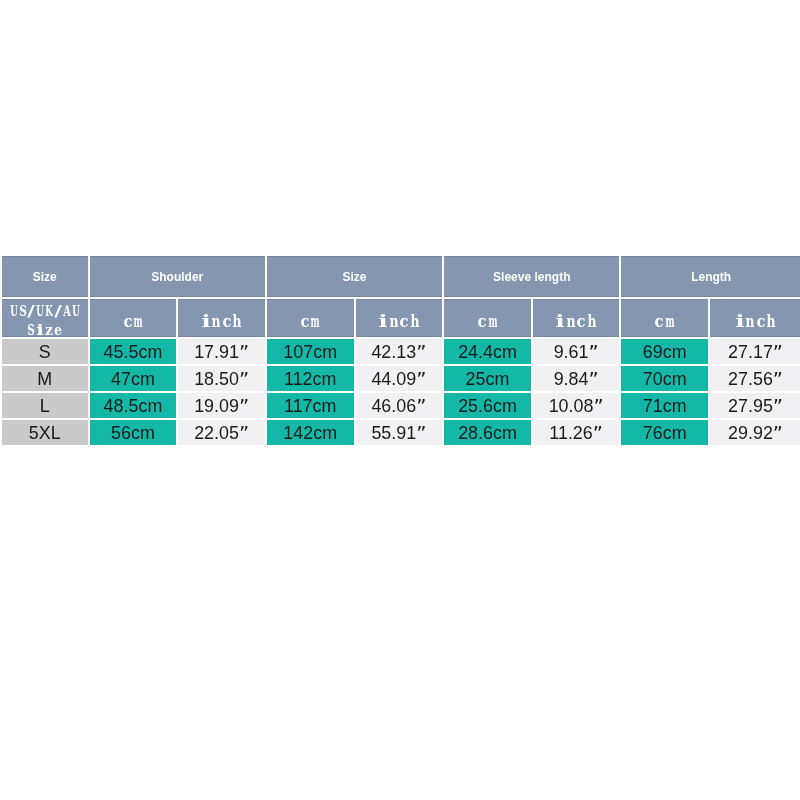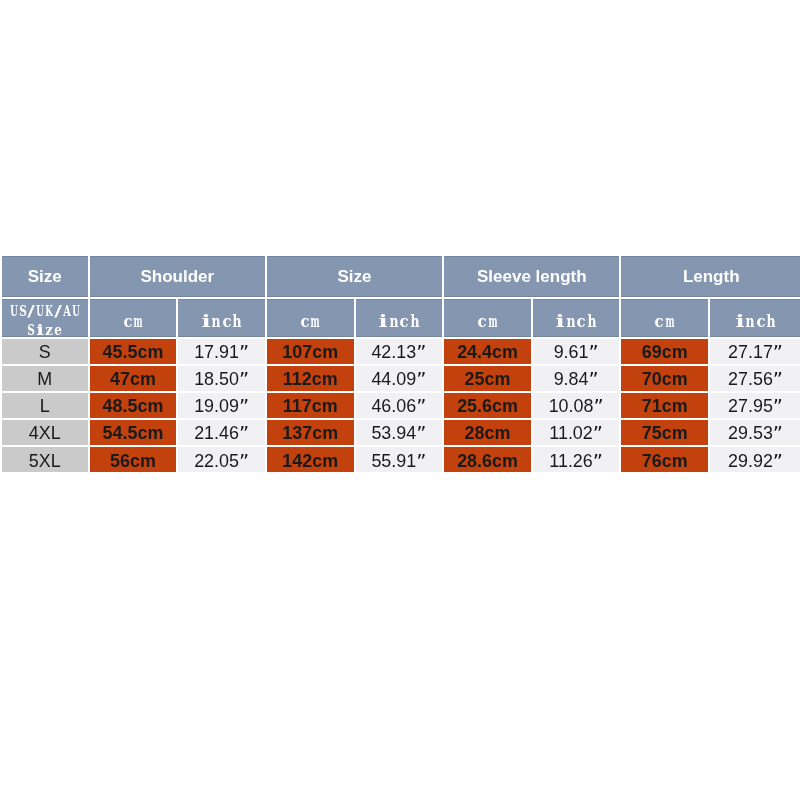--- a/index.html
+++ b/index.html
@@ -8,21 +8,21 @@
        font-family:"Liberation Sans",sans-serif;}
   #chart-wrap{position:absolute;left:0px;top:256px;width:803px;}
   table.sizechart{border-collapse:separate;border-spacing:2.4px 2.2px;
                   margin:-2.2px 0 0 -0.2px;table-layout:fixed;width:803.2px;}
   table.sizechart td{padding:0;text-align:center;vertical-align:middle;
                      box-sizing:border-box;line-height:1.08;overflow:hidden;}
 
   
   tr.grouprow{height:41.5px;}
   tr.grouprow td{height:41.5px;background:#8496B0;color:#ffffff;font-weight:bold;
-                 font-size:17px;padding-top:2px;
+                 font-size:12px;padding-top:2px;
                  border-top:1px solid #73859F;border-bottom:1px solid #73859F;}
 
   
   tr.subrow{height:37.3px;}
   tr.subrow td{height:37.3px;background:#8496B0;color:#ffffff;font-weight:bold;
                font-size:16px;font-family:"DejaVu Serif",serif;
                border-top:1px solid #73859F;border-bottom:1px solid #73859F;
                position:relative;}
   tr.subrow td>.stack{position:absolute;left:0;right:0;top:0;bottom:0;
                       display:flex;flex-direction:column;align-items:center;
@@ -33,21 +33,21 @@
   .ch>i{position:absolute;left:50%;top:0;display:inline-block;font-style:normal;
         white-space:pre;transform-origin:50% 50%;}
   tr.subrow td.sizecol{font-size:14.4px;}
   tr.subrow td.sizecol .ln:first-child{margin-bottom:3px;}
   tr.subrow td.sizecol>.stack{padding-top:8px;}
 
   
   tr.drow{height:25.15px;}
   tr.drow td{height:25.15px;font-size:17.9px;color:#1a1a1a;padding-top:3px;}
   tr.drow td.sz{background:#CACACB;}
-  tr.drow td.cm{background:#c2410c;font-weight:bold;}
+  tr.drow td.cm{background:#14b8a6;}
   tr.drow td.inch{background:#F1F1F3;}
 
   
   .qt{font-family:"DejaVu Sans",sans-serif;font-size:19.5px;line-height:0;
       position:relative;top:1px;}
 </style>
 </head>
 <body>
 
 <div id="chart-wrap">
@@ -146,31 +146,20 @@
       <td class="cm">48.5cm</td>
       <td class="inch">19.09<span class="qt">”</span></td>
       <td class="cm">117cm</td>
       <td class="inch">46.06<span class="qt">”</span></td>
       <td class="cm">25.6cm</td>
       <td class="inch">10.08<span class="qt">”</span></td>
       <td class="cm">71cm</td>
       <td class="inch">27.95<span class="qt">”</span></td>
     </tr>
     <tr class="drow">
-      <td class="sz">4XL</td>
-      <td class="cm">54.5cm</td>
-      <td class="inch">21.46<span class="qt">”</span></td>
-      <td class="cm">137cm</td>
-      <td class="inch">53.94<span class="qt">”</span></td>
-      <td class="cm">28cm</td>
-      <td class="inch">11.02<span class="qt">”</span></td>
-      <td class="cm">75cm</td>
-      <td class="inch">29.53<span class="qt">”</span></td>
-    </tr>
-    <tr class="drow">
       <td class="sz">5XL</td>
       <td class="cm">56cm</td>
       <td class="inch">22.05<span class="qt">”</span></td>
       <td class="cm">142cm</td>
       <td class="inch">55.91<span class="qt">”</span></td>
       <td class="cm">28.6cm</td>
       <td class="inch">11.26<span class="qt">”</span></td>
       <td class="cm">76cm</td>
       <td class="inch">29.92<span class="qt">”</span></td>
     </tr>  

